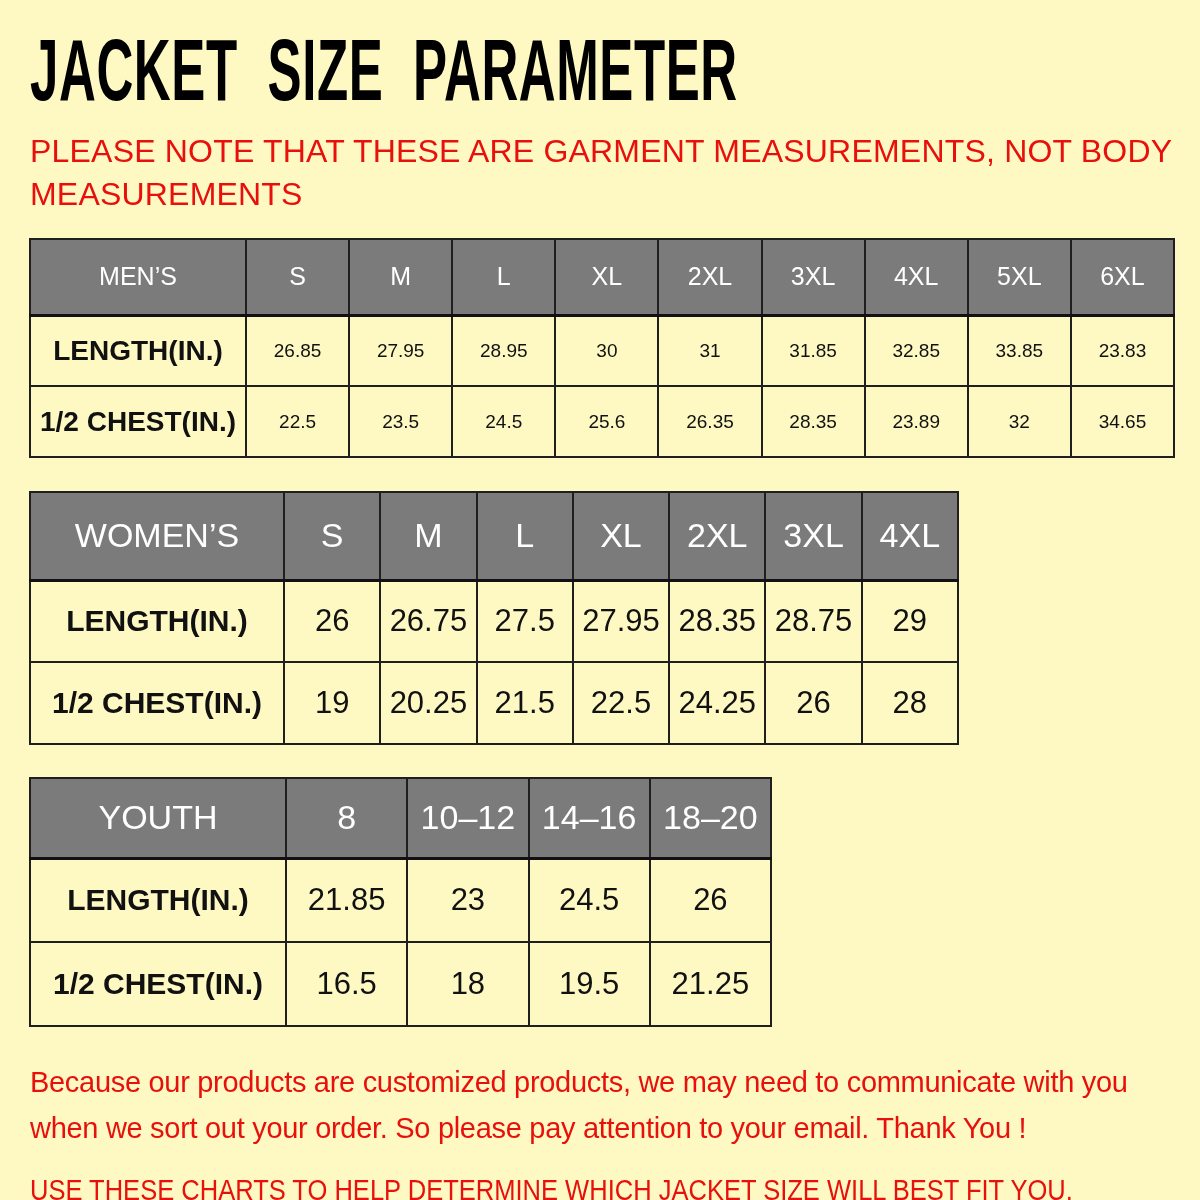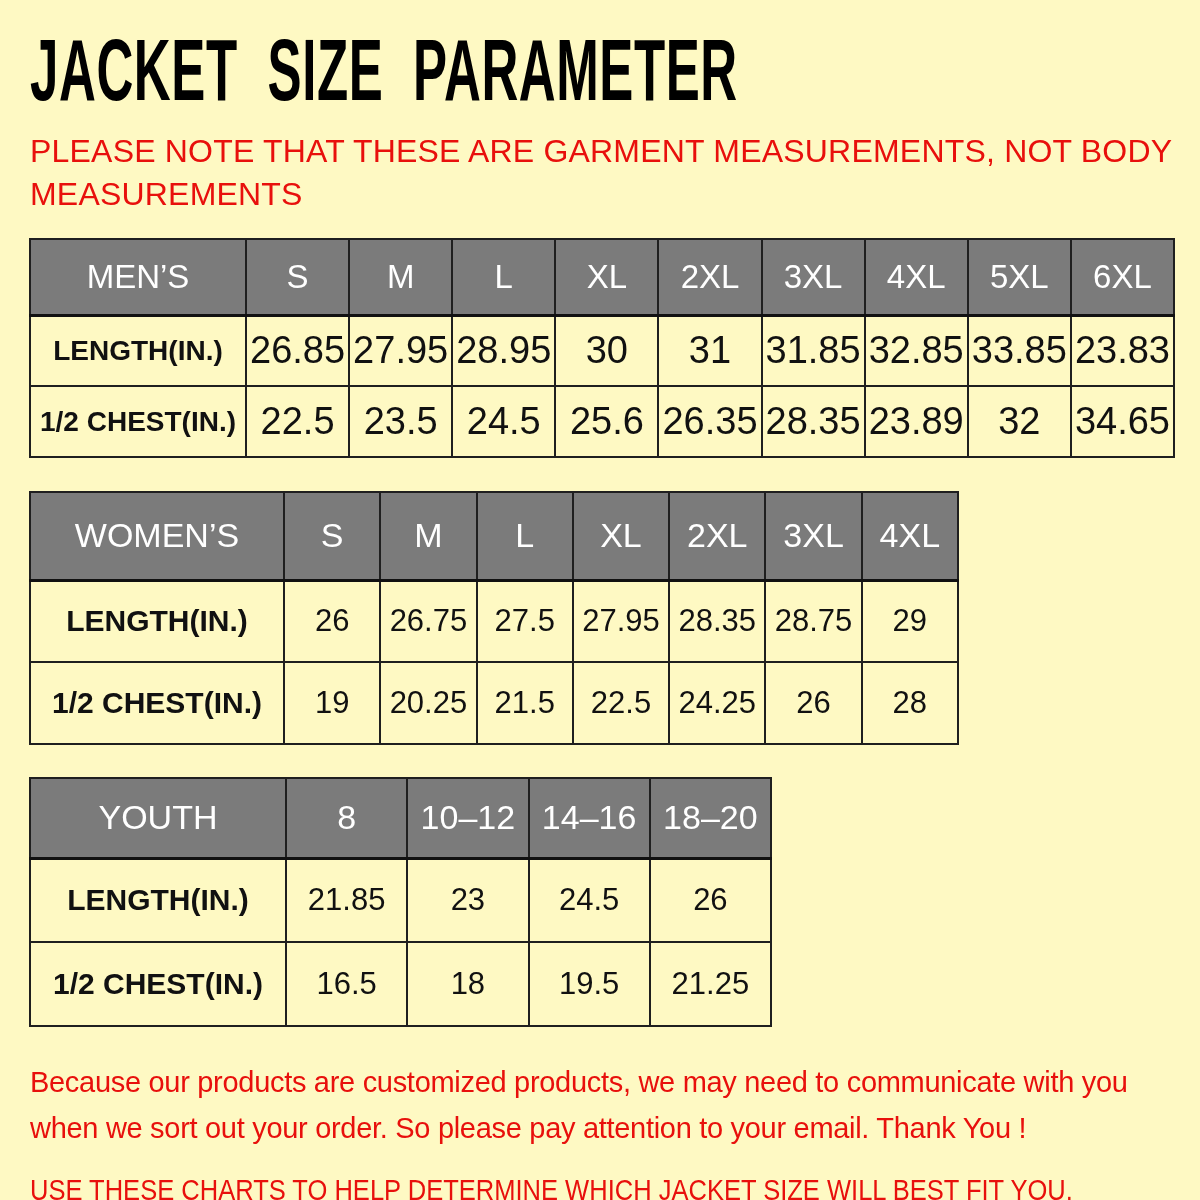--- a/index.html
+++ b/index.html
@@ -54,22 +54,22 @@
     font-weight:bold;
     color:#111;
   }
   table.size-table td{color:#111;}
 
   .tbl-mens{margin-top:23px;}
   .tbl-mens table{width:1146px;}
   .tbl-mens col.col-label{width:216px;}
   .tbl-mens thead tr{height:76px;}
   .tbl-mens tbody tr{height:71px;}
-  .tbl-mens thead th{font-size:33px;}
-  .tbl-mens td{font-size:38px;}
+  .tbl-mens thead th{font-size:25px;}
+  .tbl-mens td{font-size:19px;}
   .tbl-mens td.row-label{font-size:28px;}
 
   .tbl-womens{margin-top:33px;}
   .tbl-womens table{width:930px;}
   .tbl-womens col.col-label{width:254px;}
   .tbl-womens thead tr{height:88px;}
   .tbl-womens tbody tr{height:82px;}
   .tbl-womens thead th{font-size:34px;}
   .tbl-womens td{font-size:31px;}
   .tbl-womens td.row-label{font-size:30px;}

